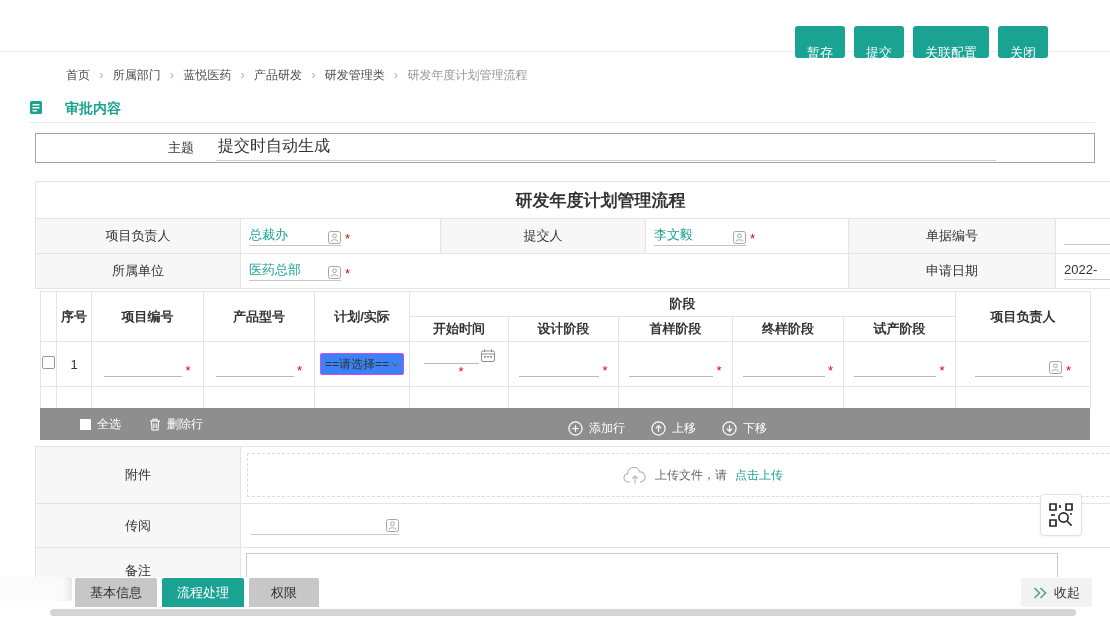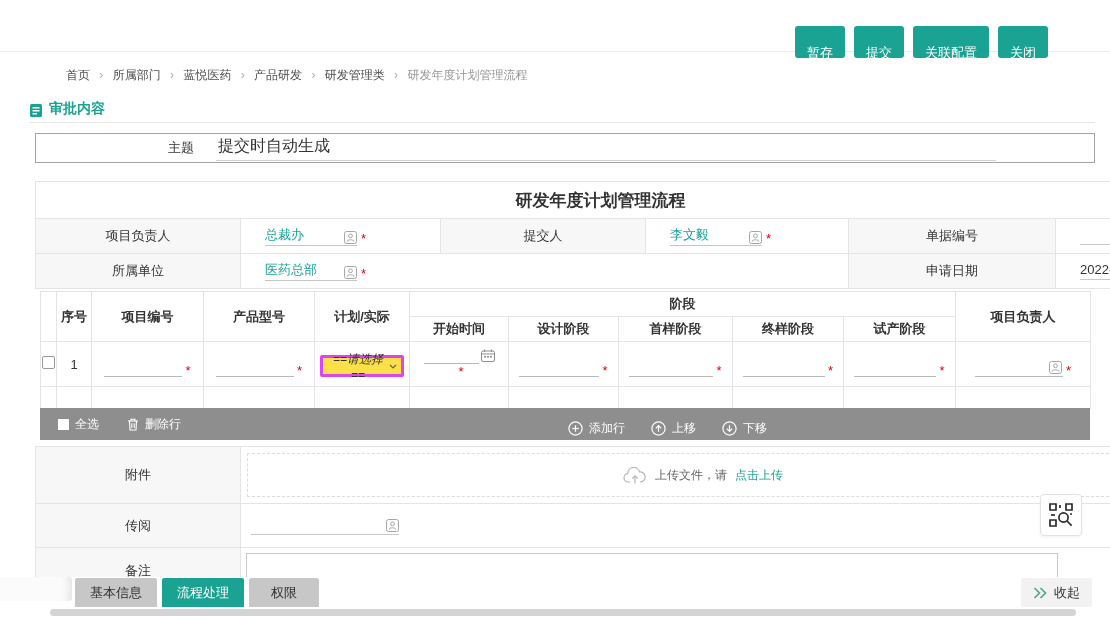--- a/index.html
+++ b/index.html
@@ -15,37 +15,37 @@
     padding:16px 12px; border:none; border-radius:3px; cursor:pointer;
     font-family:"Liberation Sans","DejaVu Sans",sans-serif; }
 
   
   .breadcrumb { position:absolute; top:67px; left:66px; font-size:12px; color:#4d4d4d; }
   .crumb { cursor:pointer; }
   .crumb.last { color:#979797; cursor:default; }
   .crumb-sep { color:#b0b0b0; margin:0 6px; }
 
   
-  .section-hd { position:absolute; top:100px; left:29px; display:flex; align-items:flex-end;
-    gap:6px; color:#1aa393; font-size:14px; font-weight:bold; }
+  .section-hd { position:absolute; top:100px; left:29px; display:flex; align-items:flex-start;
+    gap:22px; color:#1aa393; font-size:14px; font-weight:bold; }
   .section-rule { position:absolute; top:122px; left:29px; width:1066px; border-top:1px solid #e7e7e7; }
 
   
   .subject-row { position:absolute; top:133px; left:35px; width:1060px; height:30px;
     border:1px solid #a3a3a3; background:#fff; display:flex; align-items:center; }
   .subject-label { width:180px; text-align:right; padding-right:22px; font-size:13px; color:#333; }
   .subject-line { display:inline-block; width:780px; border-bottom:1px solid #d0d0d0;
     font-size:16px; color:#333; padding:0 2px 3px 2px; }
 
   
   .main-form { position:absolute; top:181px; left:35px; width:1130px; border-collapse:collapse; table-layout:fixed; }
   .main-form td { border:1px solid #e4e4e4; height:35px; font-size:13px; }
   .main-form td.ttl { height:37px; text-align:center; font-size:17px; font-weight:bold; background:#fff; }
   .main-form td.lbl { background:#f7f7f7; text-align:center; color:#333; }
-  .main-form td.val { background:#fff; padding-left:24px; }
+  .main-form td.val { background:#fff; padding-left:8px; }
   .sel-field { display:inline-flex; align-items:flex-end; justify-content:space-between;
     width:92px; border-bottom:1px solid #c6c6c6; padding-bottom:1px; vertical-align:bottom; }
   .sel-link { color:#1aa393; font-size:13px; text-decoration:none; cursor:pointer; }
   .star { color:#e60000; font-size:13px; margin-left:4px; }
   .plain-line { display:inline-block; border-bottom:1px solid #c8c8c8; height:17px; vertical-align:bottom; }
   .date-val { display:inline-block; border-bottom:1px solid #c8c8c8; font-size:13px; color:#333;
     padding-bottom:2px; min-width:68px; }
 
   
   .grid { position:absolute; top:291px; left:40px; width:1050px; border-collapse:collapse; table-layout:fixed; }
@@ -53,32 +53,32 @@
   .grid th { font-weight:bold; color:#333; height:25px; text-align:center; }
   .grid td { text-align:center; }
   .grid tr.data-row td { height:45px; }
   .grid tr.empty-row td { height:22px; }
   .row-cb { display:inline-block; width:13px; height:13px; border:1px solid #9a9a9a;
     border-radius:2px; background:#fff; cursor:pointer; }
   .u-wrap { display:flex; align-items:flex-end; justify-content:center; gap:3px; padding-top:10px; }
   .u-line { border-bottom:1px solid #b9b9b9; height:15px; }
   .u-wrap .star { margin:0; line-height:12px; }
   .fake-select { display:inline-flex; align-items:center; justify-content:space-between;
-    width:84px; height:22px; border:3px solid #d946ef; border-radius:2px; background:#fde047;
-    font-size:12px; color:#333; padding:0 4px; cursor:pointer;font-style:italic; }
+    width:84px; height:22px; border:1px solid #d946ef; border-radius:2px; background:#3b82f6;
+    font-size:12px; color:#333; padding:0 4px; cursor:pointer; }
   .date-cell { display:flex; flex-direction:column; align-items:center; }
   .date-top { display:flex; align-items:flex-end; }
   .date-top .u-line { width:58px; }
   .icon-on-line { position:relative; }
   .icon-on-line svg { position:absolute; right:1px; bottom:2px; }
 
   
   .grid-toolbar { position:absolute; top:408px; left:40px; width:1050px; height:32px;
     background:#8e8e8e; color:#fff; display:flex; align-items:center; font-size:12px; }
-  .tb-left { display:flex; align-items:flex-end; gap:7px; padding-left:18px; }
+  .tb-left { display:flex; align-items:flex-end; gap:7px; padding-left:24px;margin-left:16px; }
   .tb-gap { width:14px; }
   .tb-item { display:flex; align-items:center; gap:6px; cursor:pointer; }
   .tb-center { position:absolute; left:528px; top:0; height:40px; display:flex; align-items:center; gap:26px; }
   .tb-cb { display:inline-block; width:11px; height:11px; background:#fff; cursor:pointer; }
 
   
   .attach-form { position:absolute; top:446px; left:35px; width:1130px; border-collapse:collapse; table-layout:fixed; }
   .attach-form td { border:1px solid #e4e4e4; font-size:13px; }
   .attach-form td.lbl { background:#f7f7f7; text-align:center; color:#333;margin-top:32px; }
   .attach-form td.lbl.top { vertical-align:top; padding-top:14px; }

